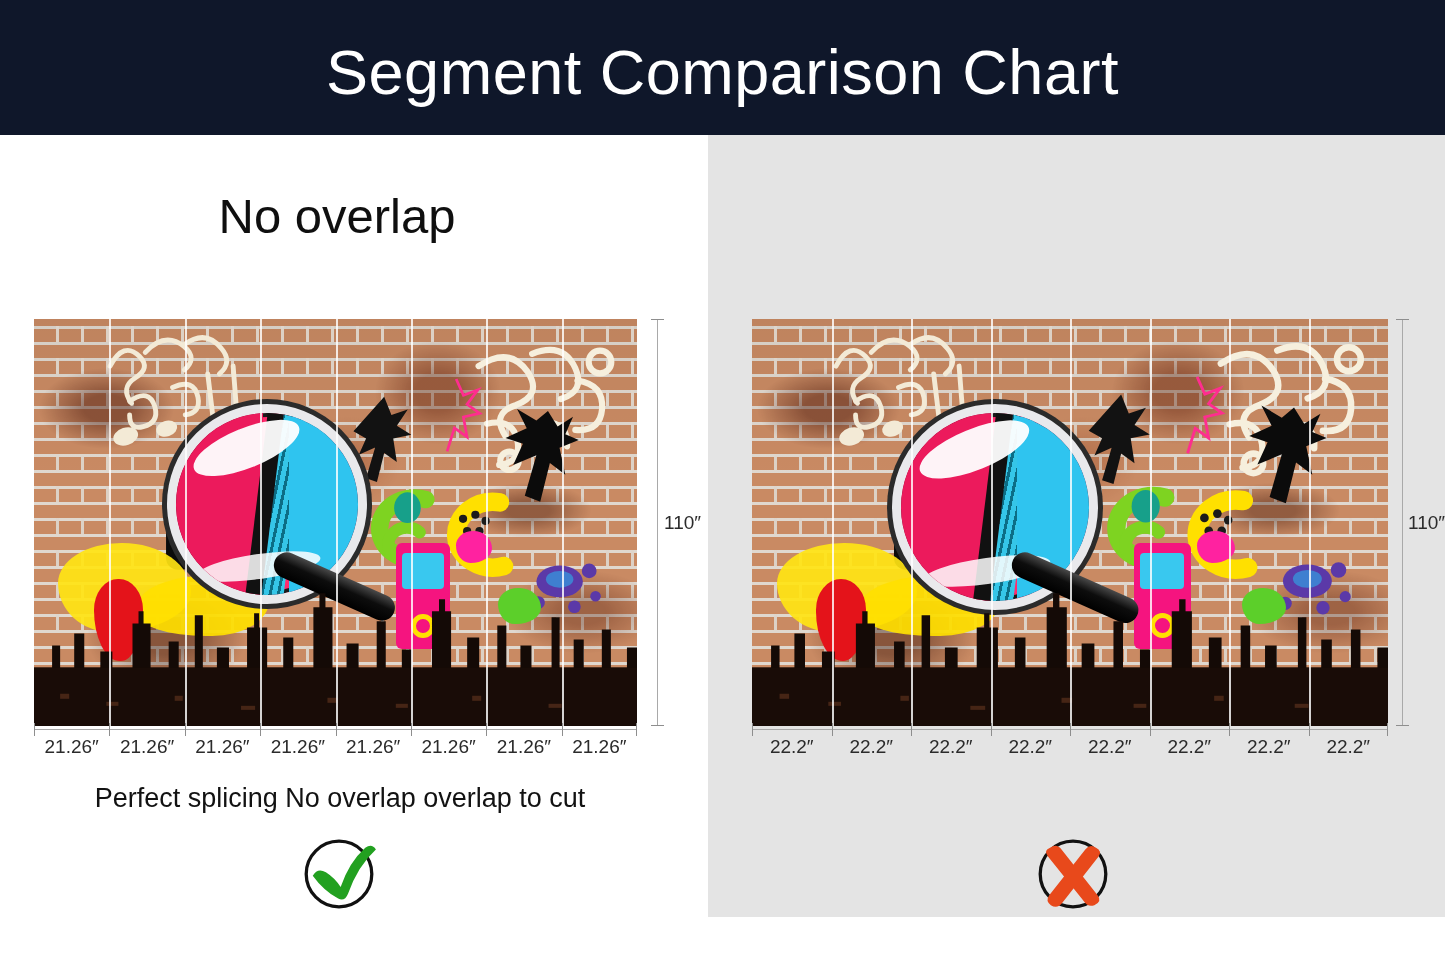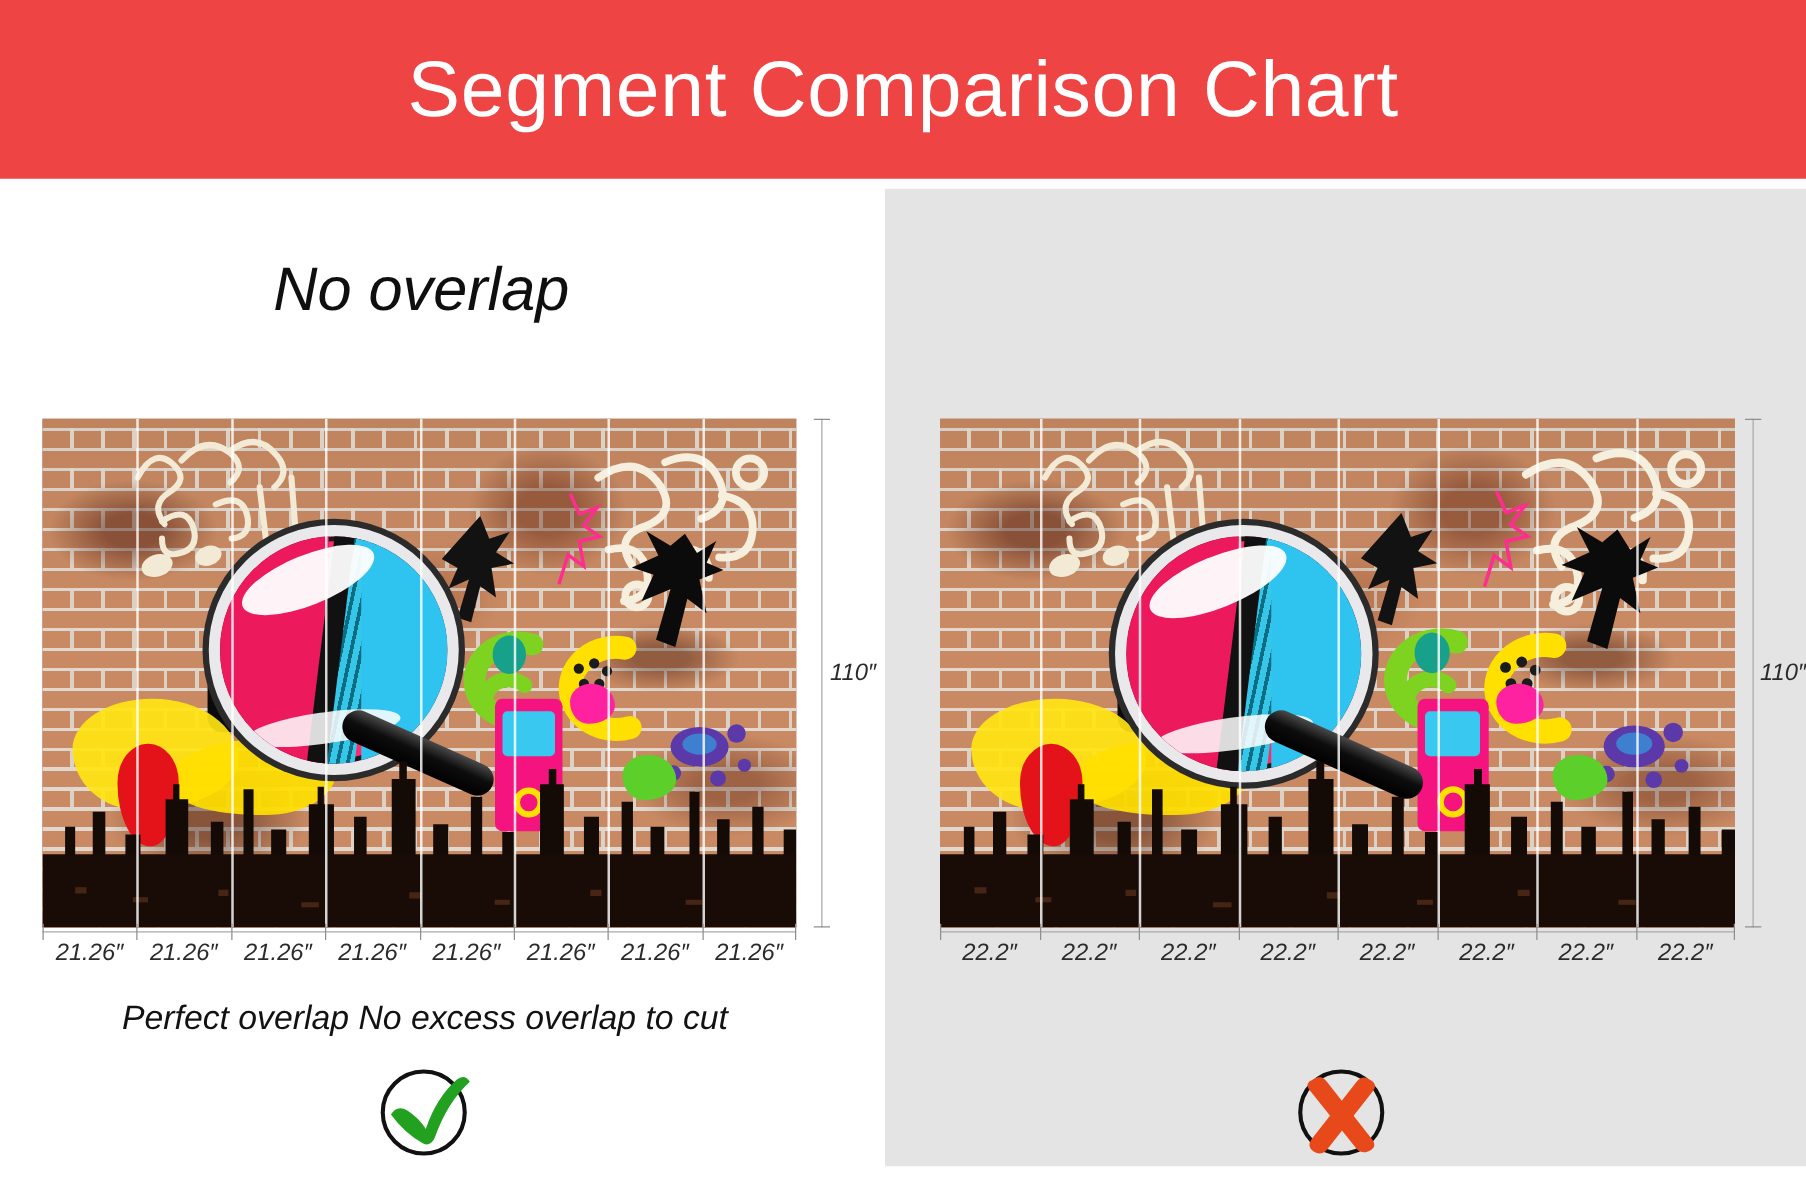--- a/index.html
+++ b/index.html
@@ -9,38 +9,37 @@
     font-family: "Liberation Sans", sans-serif;
     background: #ffffff;
     overflow: hidden;
   }
   #root { position: relative; width: 1445px; height: 954px; }
 
   
   .banner {
     position: absolute; left: 0; top: 0;
     width: 1445px; height: 143px;
-    background: #ef4444;
+    background: #0f172a;
     display: flex; align-items: center; justify-content: center;
   }
   .banner-title {
     color: #ffffff;
     font-size: 63px;
     font-weight: 400;
     letter-spacing: 0.5px;
     font-family: "Liberation Sans", sans-serif;
     white-space: nowrap;
   }
 
   
   .panel {
     position: absolute;
-    top: 151px;
+    top: 135px;
     height: 782px;
-    font-style: italic;
   }
   .panel-left  { left: 0px;   width: 708px; background: #ffffff; }
   .panel-right { left: 708px; width: 737px; background: #e4e4e4; }
 
   .panel-heading {
     position: absolute;
     top: 57px;
     width: 100%;
     text-align: center;
     font-size: 49px;
@@ -356,21 +355,21 @@
       <div class="seg-label">21.26″</div>
       <div class="seg-label">21.26″</div>
       <div class="seg-label">21.26″</div>
       <div class="seg-label">21.26″</div>
       <div class="seg-label">21.26″</div>
       <div class="seg-label">21.26″</div>
       <div class="seg-label">21.26″</div>
       <div class="seg-label">21.26″</div>
     </div>
 
-    <div class="caption">Perfect overlap No excess overlap to cut</div>
+    <div class="caption">Perfect splicing No overlap overlap to cut</div>
 
     <div class="verdict">
       <svg width="82" height="82" viewBox="0 0 100 100">
         <circle cx="50" cy="50" r="40" fill="none" stroke="#111" stroke-width="4"></circle>
         <path d="M18 52 q6 -10 16 -4 q11 7 18 18 q10 -30 30 -48 q8 -6 13 2
                  q-22 20 -34 54 q-4 10 -12 6 q-18 -10 -31 -28 z" fill="#22a020"></path>
       </svg>
     </div>
   </div>
 

